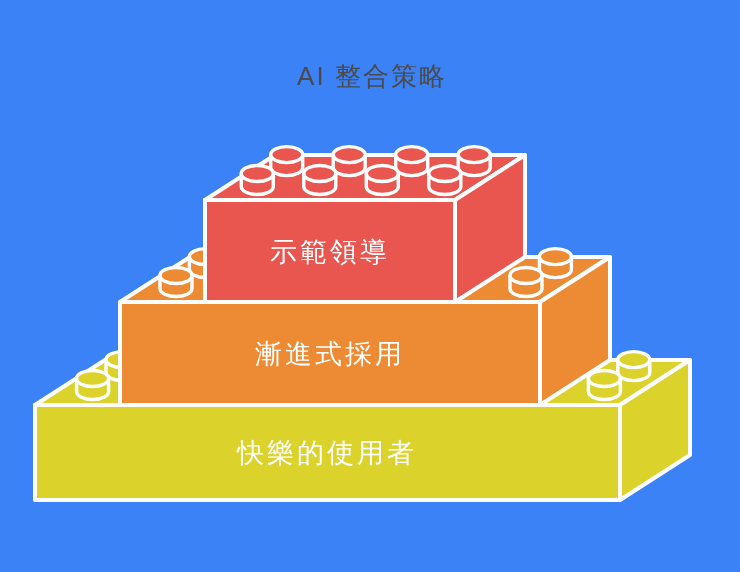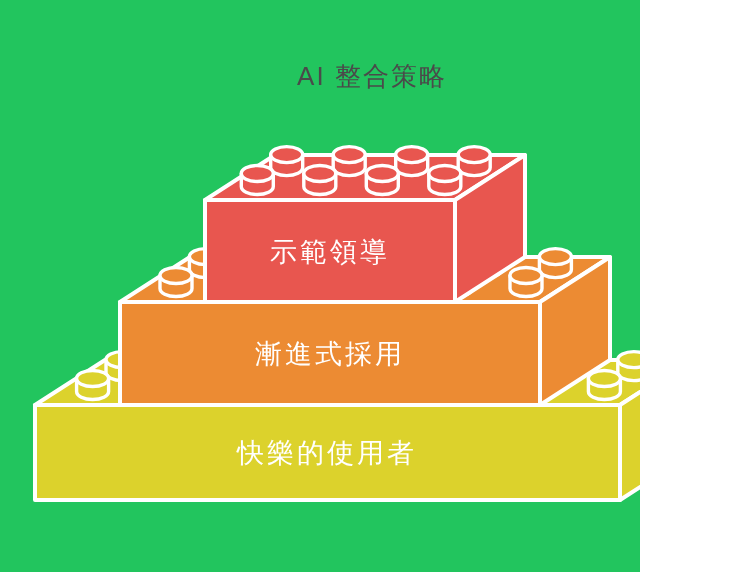--- a/index.html
+++ b/index.html
@@ -1,20 +1,20 @@
 <!DOCTYPE html>
 <html><head>
 <meta charset="utf-8">
 <style>
   html, body { margin: 0; padding: 0; background: #ffffff; }
   .stage {
-    width: 640px;
+    width: 740px;
     height: 572px;
     position: relative;
-    background: #22c55e;
+    background: #3b82f6;
     overflow: hidden;
   }
   svg { display: block; }
   text {
     font-family: "Liberation Sans", "DejaVu Sans", sans-serif;
     text-anchor: middle;
   }
   .title {
     font-size: 26px;
     letter-spacing: 2px;

